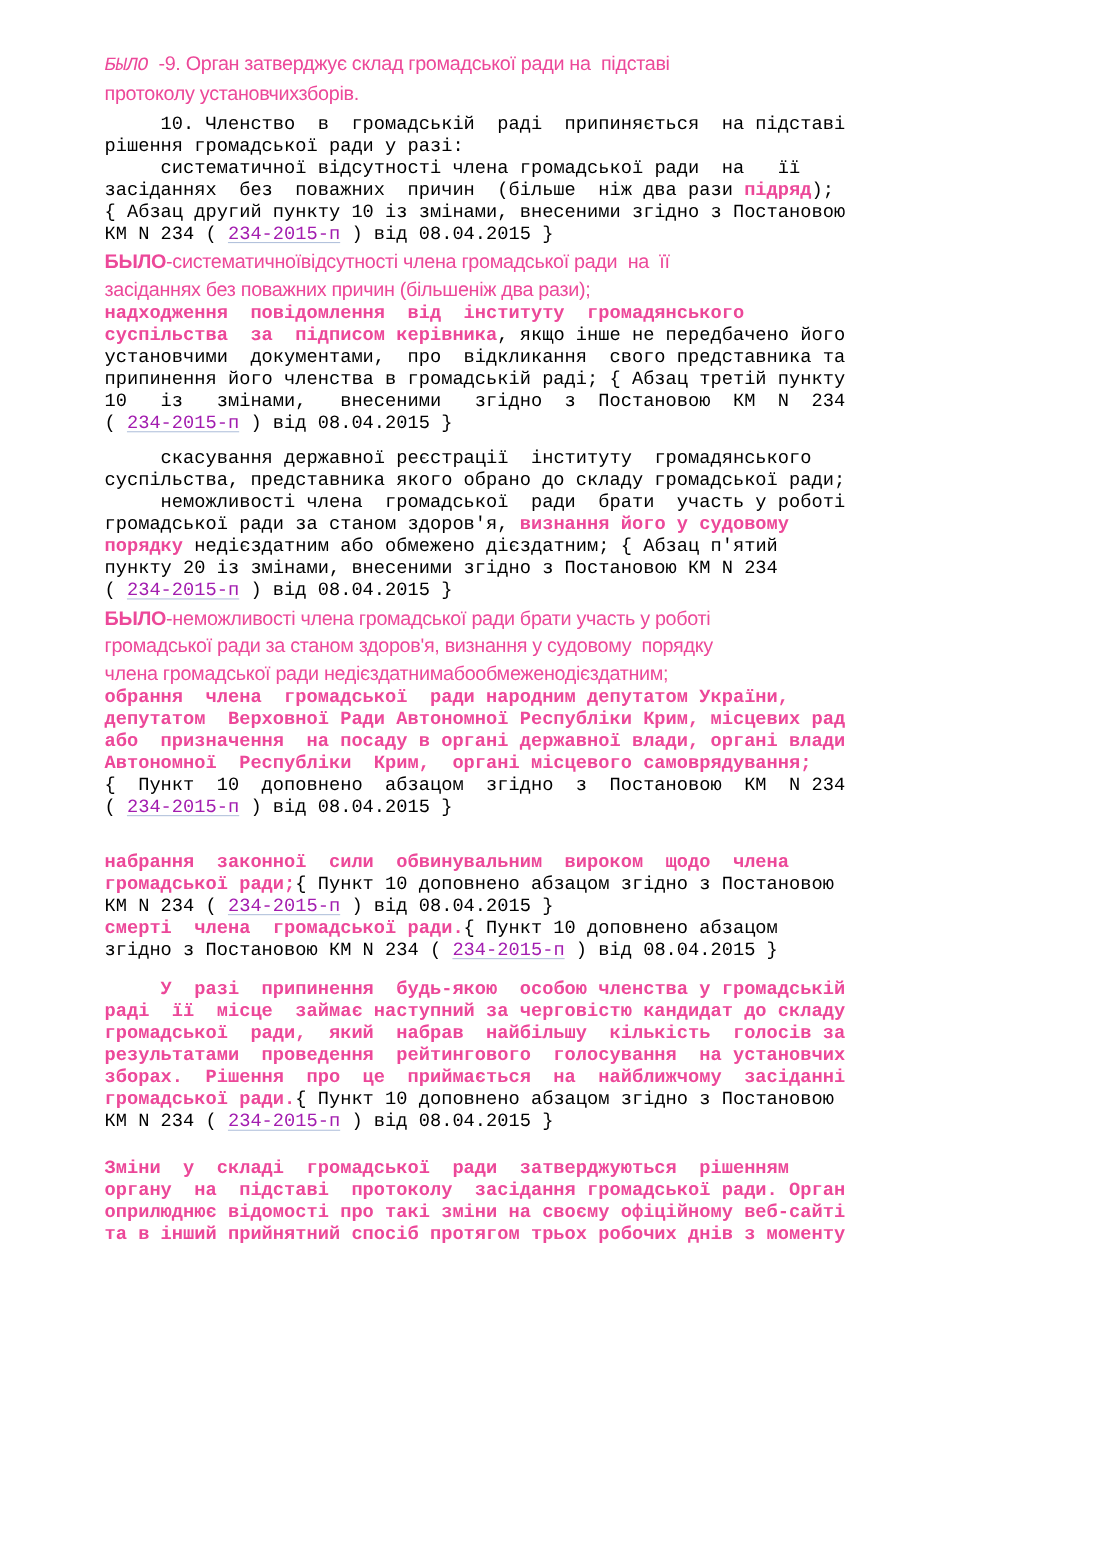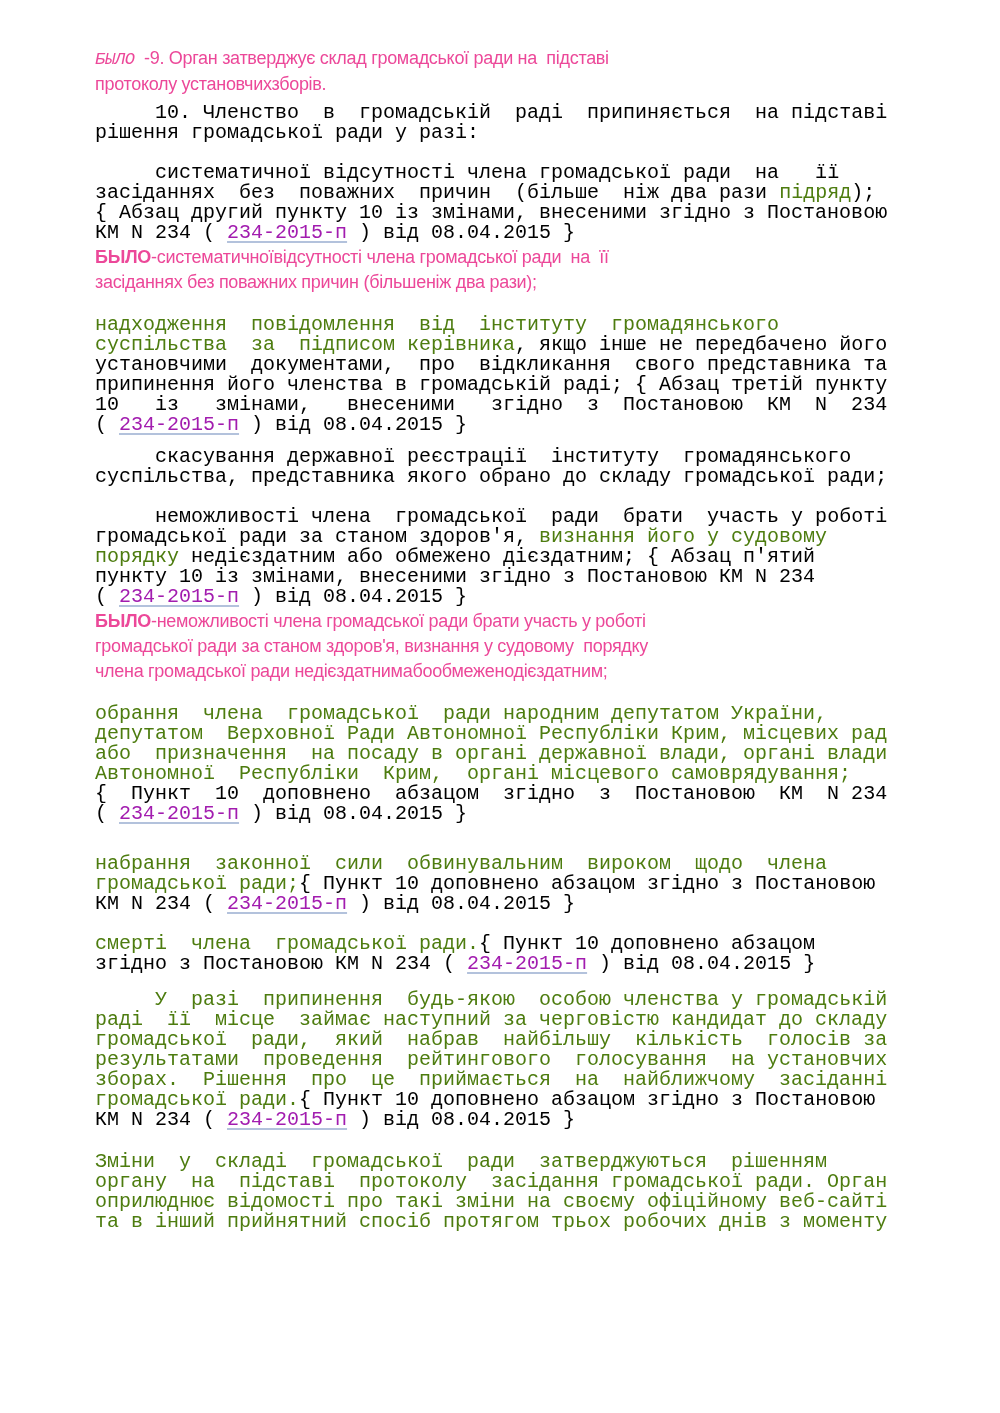--- a/index.html
+++ b/index.html
@@ -14,55 +14,55 @@
   }
   .doc {
     padding: 46px 40px 0 95px;
   }
   .para {
     white-space: pre-wrap;
     margin: 0;
   }
   .mono {
     font-family: "Liberation Mono", monospace;
-    font-size: 20px;
+    font-size: 17px;
     line-height: 20px;
     color: #000000;
   }
   .sans {
     font-family: "Liberation Sans", sans-serif;
     font-size: 18px;
     line-height: 25px;
     color: #ec4899;
     letter-spacing: -0.3px;
   }
   .red {
-    color: #4d7c0f;
-    font-weight: normal;
+    color: #ec4899;
+    font-weight: bold;
   }
   .bylo-b {
     font-weight: bold;
   }
   .bylo-i {
     font-style: italic;
     font-family: "Liberation Mono", monospace;
     font-size: 17px;
   }
   .law-link {
     color: #a21caf;
     text-decoration: underline;
     text-decoration-color: #b3c2dc;
     text-underline-offset: 3px;
     cursor: pointer;
   }
   .mt2  { margin-top: 2px; }
   .mt6  { margin-top: 6px; }
   .mt8  { margin-top: 12px; }
   .mt16 { margin-top: 16px; }
-  .mt20 { margin-top: 20px; }
+  .mt20 { }
   .mt22 { margin-top: 22px; }
   .mt30 { margin-top: 30px; }
 </style>
 </head>
 <body>
 
 <div class="doc">
 
   <div class="para sans"><span class="bylo-i">БЫЛО</span><span>  -9. Орган затверджує склад громадської ради на  підставі
 протоколу установчихзборів.</span></div>
@@ -85,21 +85,21 @@
 10   із   змінами,   внесеними   згідно  з  Постановою  КМ  N  234
 ( </span><a class="law-link" href="#">234-2015-п</a><span> ) від 08.04.2015 }</span></div>
 
 
   <div class="para mono mt8"><span>     скасування державної реєстрації  інституту  громадянського
 суспільства, представника якого обрано до складу громадської ради;</span></div>
 
   <div class="para mono mt20"><span>     неможливості члена  громадської  ради  брати  участь у роботі
 громадської ради за станом здоров'я, </span><span class="red">визнання його у судовому
 порядку</span><span> недієздатним або обмежено дієздатним; { Абзац п'ятий
-пункту 10 із змінами, внесеними згідно з Постановою КМ N 234
+пункту 20 із змінами, внесеними згідно з Постановою КМ N 234
 ( </span><a class="law-link" href="#">234-2015-п</a><span> ) від 08.04.2015 }</span></div>
 
   <div class="para sans mt2"><span class="bylo-b">БЫЛО</span><span>-неможливості члена громадської ради брати участь у роботі
 громадської ради за станом здоров'я, визнання у судовому  порядку
 члена громадської ради недієздатнимабообмеженодієздатним;</span></div>
 
 
   <div class="para mono mt20"><span class="red">обрання  члена  громадської  ради народним депутатом України,
 депутатом  Верховної Ради Автономної Республіки Крим, місцевих рад
 або  призначення  на посаду в органі державної влади, органі влади

